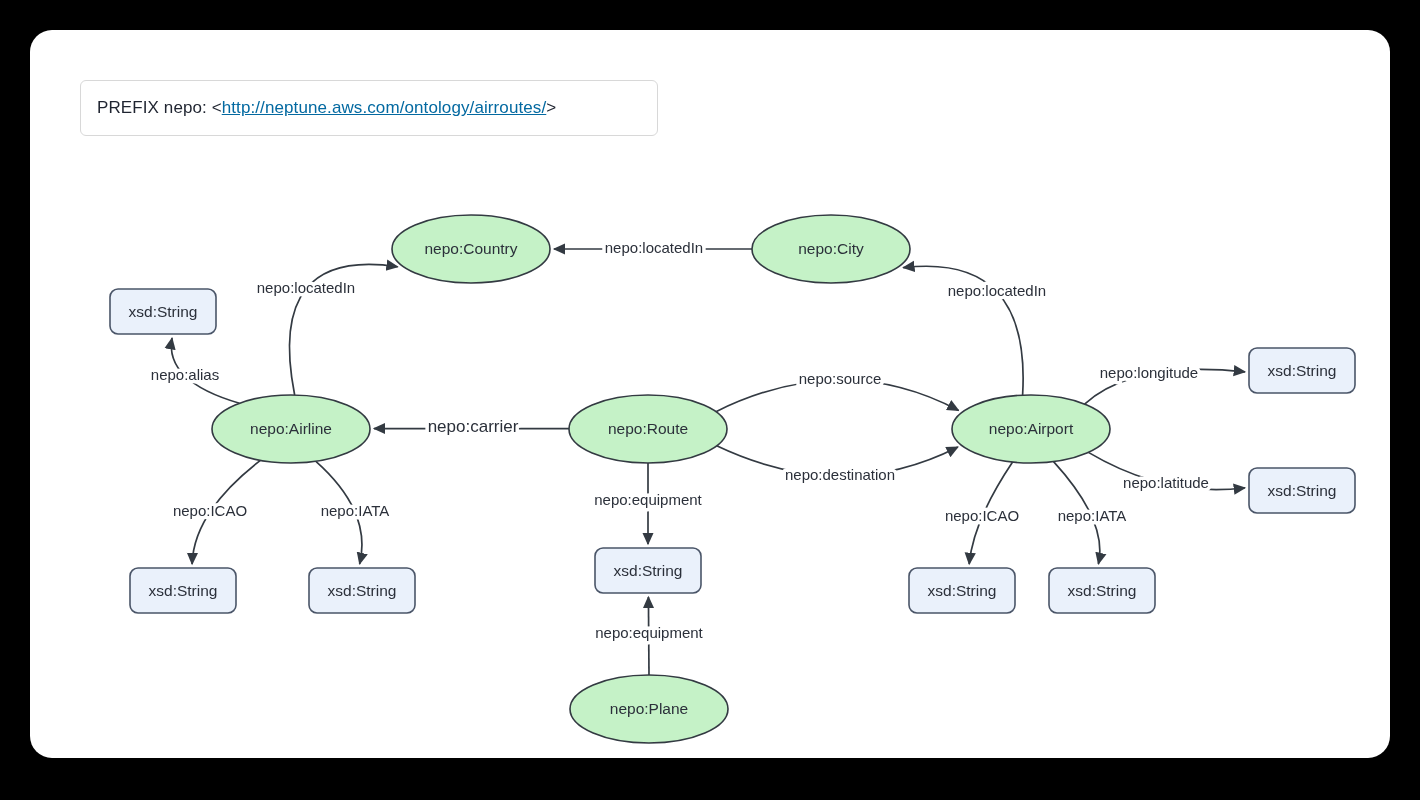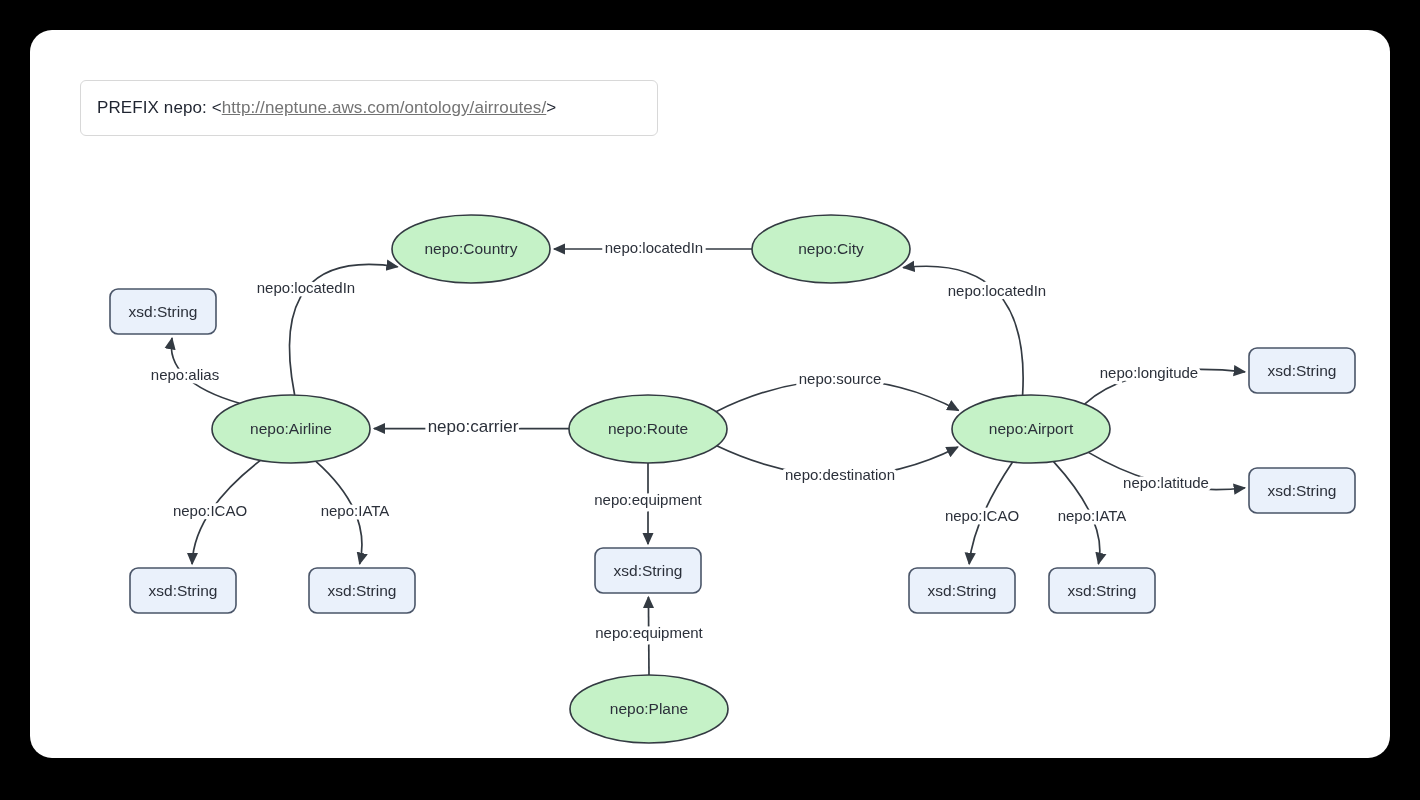--- a/index.html
+++ b/index.html
@@ -94,21 +94,21 @@
   }
 </style>
 </head>
 <body>
 
 <div id="root">
   <div id="card">
 
     <div id="prefix-box">
       <span id="prefix-text">
-        <span class="plain">PREFIX nepo:  &lt;</span><a class="uri" href="#" style="color:#737373;">http://neptune.aws.com/ontology/airroutes/</a><span class="plain">&gt;</span>
+        <span class="plain">PREFIX nepo:  &lt;</span><a class="uri" href="#" style="color:#0369a1;">http://neptune.aws.com/ontology/airroutes/</a><span class="plain">&gt;</span>
       </span>
     </div>
 
     <svg id="diagram" viewBox="0 0 1360 728">
       <defs>
         <marker id="arrow" viewBox="0 0 12 12" refX="10" refY="6" markerWidth="8" markerHeight="8" orient="auto-start-reverse">
           <path d="M 0 1 L 11 6 L 0 11 z" fill="#333a42"></path>
         </marker>
       </defs>
 

